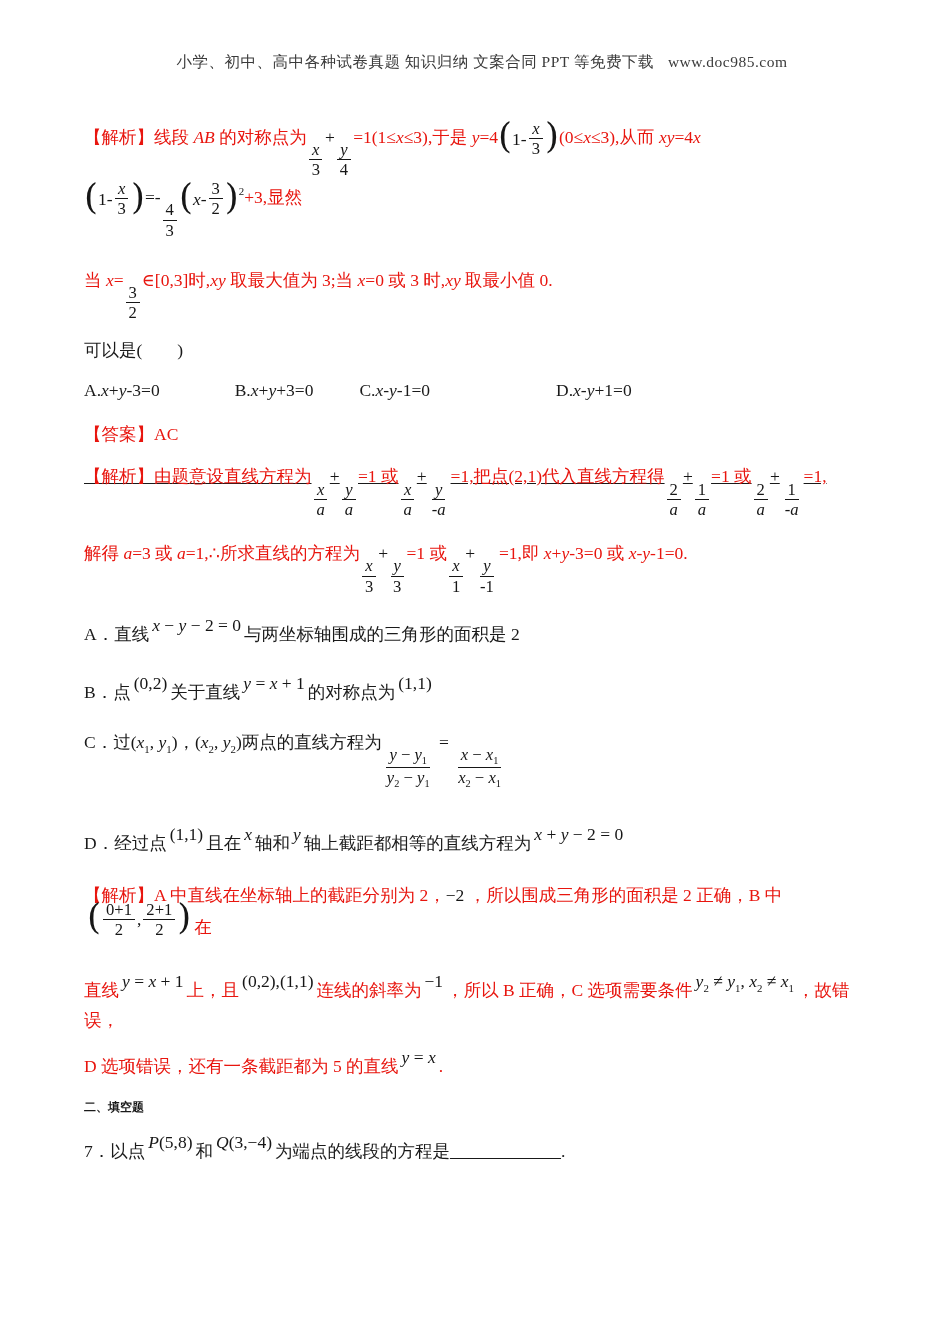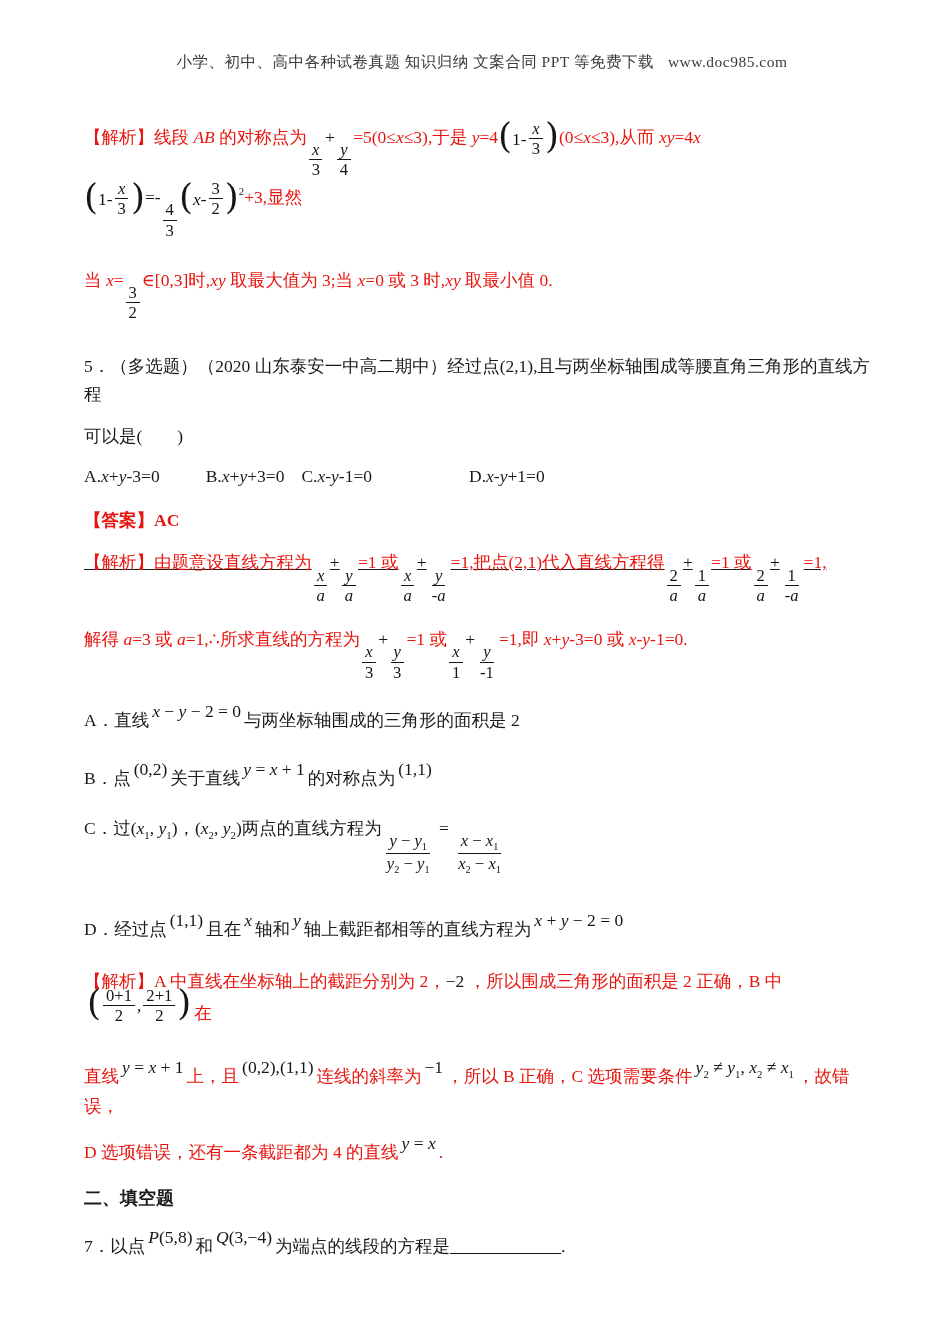--- a/index.html
+++ b/index.html
@@ -45,52 +45,52 @@
   .options .opt{white-space:nowrap;}
   .options .opt:nth-child(2){margin-left:46px;}
   .options .opt:nth-child(3){margin-left:17px;}
   .options .opt:nth-child(4){margin-left:97px;}
 
   
   p[data-name="analysis-4-line-1"]{margin-top:46px;}
   p[data-name="analysis-4-line-2"]{margin-top:26px;}
   p[data-name="question-5-line-1"]{margin-top:30px;}
   p[data-name="question-5-line-2"]{margin-top:14px;}
-  p[data-name="question-5-options"]{margin-top:12px;}
-  p[data-name="answer-5"]{margin-top:16px;font-weight:bold;}
+  p[data-name="question-5-options"]{margin-top:12px;gap:29px;}
+  p[data-name="answer-5"]{margin-top:16px;}
   p[data-name="analysis-5-line-1"]{margin-top:14px;text-decoration:underline;}
   p[data-name="analysis-5-line-2"]{margin-top:20px;}
   p[data-name="question-6"]{margin-top:26px;}
   p[data-name="question-6-option-a"]{margin-top:24px;}
   p[data-name="question-6-option-b"]{margin-top:30px;}
   p[data-name="question-6-option-c"]{margin-top:22px;}
   p[data-name="question-6-option-d"]{margin-top:38px;}
   p[data-name="answer-6"]{margin-top:30px;}
   p[data-name="analysis-6-line-1"]{margin-top:24px;}
   p[data-name="analysis-6-line-2"]{margin-top:28px;}
   p[data-name="analysis-6-line-3"]{margin-top:18px;}
-  p[data-name="section-2-heading"]{margin-top:18px;font-size:18px;}
+  p[data-name="section-2-heading"]{margin-top:18px;font-size:12px;}
   p[data-name="question-7"]{margin-top:20px;}
 </style>
 </head>
 <body>
 
 <div class="page" data-name="document-page">
   <div class="hdr" data-name="page-header">
     <span data-name="header-slogan">小学、初中、高中各种试卷真题 知识归纳 文案合同 PPT 等免费下载</span><span class="url" data-name="header-url">www.doc985.com</span>
   </div>
 
   <div class="body-col" id="doc" data-name="document-body">
       <p class="para" data-name="analysis-4-line-1"><span class="seg red" data-name="text-run">【解析】线段 </span><span class="seg it red" data-name="math-variable">AB</span><span class="seg red" data-name="text-run"> 的对称点为</span><span class="eq" data-name="equation"><span class="frac" data-name="fraction">
             <span class="num" data-name="numerator"><span class="seg it" data-name="math-variable">x</span></span>
             <span class="den" data-name="denominator"><span class="seg" data-name="text-run">3</span></span>
           </span><span class="seg" data-name="text-run">+</span><span class="frac" data-name="fraction">
             <span class="num" data-name="numerator"><span class="seg it" data-name="math-variable">y</span></span>
             <span class="den" data-name="denominator"><span class="seg" data-name="text-run">4</span></span>
-          </span></span><span class="seg red" data-name="text-run">=5(0≤</span><span class="seg it red" data-name="math-variable">x</span><span class="seg red" data-name="text-run">≤3),于是 </span><span class="seg it red" data-name="math-variable">y</span><span class="seg red" data-name="text-run">=4</span><span class="eq" data-name="equation"><span class="pgroup" data-name="paren-group">
+          </span></span><span class="seg red" data-name="text-run">=1(1≤</span><span class="seg it red" data-name="math-variable">x</span><span class="seg red" data-name="text-run">≤3),于是 </span><span class="seg it red" data-name="math-variable">y</span><span class="seg red" data-name="text-run">=4</span><span class="eq" data-name="equation"><span class="pgroup" data-name="paren-group">
             <span class="bp" data-name="left-paren">(</span>
             <span class="seg" data-name="text-run">1-</span>
             <span class="frac" data-name="fraction">
               <span class="num" data-name="numerator"><span class="seg it" data-name="math-variable">x</span></span>
               <span class="den" data-name="denominator"><span class="seg" data-name="text-run">3</span></span>
             </span>
             <span class="bp" data-name="right-paren">)</span>
           </span></span><span class="seg red" data-name="text-run">(0≤</span><span class="seg it red" data-name="math-variable">x</span><span class="seg red" data-name="text-run">≤3),从而 </span><span class="seg it red" data-name="math-variable">xy</span><span class="seg red" data-name="text-run">=4</span><span class="seg it red" data-name="math-variable">x</span><span class="eq" data-name="equation"><span class="pgroup" data-name="paren-group">
             <span class="bp" data-name="left-paren">(</span>
             <span class="seg" data-name="text-run">1-</span>
@@ -109,21 +109,20 @@
             <span class="frac" data-name="fraction">
               <span class="num" data-name="numerator"><span class="seg" data-name="text-run">3</span></span>
               <span class="den" data-name="denominator"><span class="seg" data-name="text-run">2</span></span>
             </span>
             <span class="bp" data-name="right-paren">)</span>
           </span><sup class="sm" data-name="superscript">2</sup></span><span class="seg red" data-name="text-run">+3,显然</span></p>
       <p class="para" data-name="analysis-4-line-2"><span class="seg red" data-name="text-run">当 </span><span class="seg it red" data-name="math-variable">x</span><span class="seg red" data-name="text-run">=</span><span class="eq" data-name="equation"><span class="frac" data-name="fraction">
             <span class="num" data-name="numerator"><span class="seg" data-name="text-run">3</span></span>
             <span class="den" data-name="denominator"><span class="seg" data-name="text-run">2</span></span>
           </span></span><span class="seg red" data-name="text-run">∈[0,3]时,</span><span class="seg it red" data-name="math-variable">xy</span><span class="seg red" data-name="text-run"> 取最大值为 3;当 </span><span class="seg it red" data-name="math-variable">x</span><span class="seg red" data-name="text-run">=0 或 3 时,</span><span class="seg it red" data-name="math-variable">xy</span><span class="seg red" data-name="text-run"> 取最小值 0.</span></p>
-      <p class="para" data-name="question-5-line-1"><span class="seg" data-name="text-run">5．（多选题）（2020 山东泰安一中高二期中）经过点(2,1),且与两坐标轴围成等腰直角三角形的直线方程</span></p>
       <p class="para" data-name="question-5-line-2"><span class="seg" data-name="text-run">可以是(　　)</span></p>
       <p class="para options" data-name="question-5-options">
         <span class="opt" data-name="option-item"><span class="seg" data-name="text-run">A.</span><span class="seg it" data-name="math-variable">x</span><span class="seg" data-name="text-run">+</span><span class="seg it" data-name="math-variable">y</span><span class="seg" data-name="text-run">-3=0</span></span>
         <span class="opt" data-name="option-item"><span class="seg" data-name="text-run">B.</span><span class="seg it" data-name="math-variable">x</span><span class="seg" data-name="text-run">+</span><span class="seg it" data-name="math-variable">y</span><span class="seg" data-name="text-run">+3=0</span></span>
         <span class="opt" data-name="option-item"><span class="seg" data-name="text-run">C.</span><span class="seg it" data-name="math-variable">x</span><span class="seg" data-name="text-run">-</span><span class="seg it" data-name="math-variable">y</span><span class="seg" data-name="text-run">-1=0</span></span>
         <span class="opt" data-name="option-item"><span class="seg" data-name="text-run">D.</span><span class="seg it" data-name="math-variable">x</span><span class="seg" data-name="text-run">-</span><span class="seg it" data-name="math-variable">y</span><span class="seg" data-name="text-run">+1=0</span></span>
       </p>
       <p class="para" data-name="answer-5"><span class="seg red" data-name="text-run">【答案】AC</span></p>
       <p class="para" data-name="analysis-5-line-1"><span class="seg red" data-name="text-run">【解析】由题意设直线方程为</span><span class="eq" data-name="equation"><span class="frac" data-name="fraction">
             <span class="num" data-name="numerator"><span class="seg it" data-name="math-variable">x</span></span>
@@ -180,18 +179,18 @@
               <span class="den" data-name="denominator"><span class="seg" data-name="text-run">2</span></span>
             </span>
             <span class="seg" data-name="text-run">,</span>
             <span class="frac" data-name="fraction">
               <span class="num" data-name="numerator"><span class="seg" data-name="text-run">2+1</span></span>
               <span class="den" data-name="denominator"><span class="seg" data-name="text-run">2</span></span>
             </span>
             <span class="bp" data-name="right-paren">)</span>
           </span></span><span class="seg red" data-name="text-run">在</span></p>
       <p class="para" data-name="analysis-6-line-2"><span class="seg red" data-name="text-run">直线</span><span class="eq up" data-name="equation"><span class="seg it" data-name="math-variable">y</span><span class="seg" data-name="text-run"> = </span><span class="seg it" data-name="math-variable">x</span><span class="seg" data-name="text-run"> + 1</span></span><span class="seg red" data-name="text-run">上，且</span><span class="eq up" data-name="equation"><span class="seg" data-name="text-run">(0,2),(1,1)</span></span><span class="seg red" data-name="text-run">连线的斜率为</span><span class="eq up" data-name="equation"><span class="seg" data-name="text-run">−1</span></span><span class="seg red" data-name="text-run">，所以 B 正确，C 选项需要条件</span><span class="eq up" data-name="equation"><span class="seg it" data-name="math-variable">y</span><sub class="sm" data-name="subscript">2</sub><span class="seg" data-name="text-run"> ≠ </span><span class="seg it" data-name="math-variable">y</span><sub class="sm" data-name="subscript">1</sub><span class="seg" data-name="text-run">, </span><span class="seg it" data-name="math-variable">x</span><sub class="sm" data-name="subscript">2</sub><span class="seg" data-name="text-run"> ≠ </span><span class="seg it" data-name="math-variable">x</span><sub class="sm" data-name="subscript">1</sub></span><span class="seg red" data-name="text-run">，故错误，</span></p>
-      <p class="para" data-name="analysis-6-line-3"><span class="seg red" data-name="text-run">D 选项错误，还有一条截距都为 4 的直线</span><span class="eq up" data-name="equation"><span class="seg it" data-name="math-variable">y</span><span class="seg" data-name="text-run"> = </span><span class="seg it" data-name="math-variable">x</span></span><span class="seg red" data-name="text-run">.</span></p>
+      <p class="para" data-name="analysis-6-line-3"><span class="seg red" data-name="text-run">D 选项错误，还有一条截距都为 5 的直线</span><span class="eq up" data-name="equation"><span class="seg it" data-name="math-variable">y</span><span class="seg" data-name="text-run"> = </span><span class="seg it" data-name="math-variable">x</span></span><span class="seg red" data-name="text-run">.</span></p>
       <p class="para bold" data-name="section-2-heading"><span class="seg" data-name="text-run">二、填空题</span></p>
       <p class="para" data-name="question-7"><span class="seg" data-name="text-run">7．以点</span><span class="eq up" data-name="equation"><span class="seg it" data-name="math-variable">P</span><span class="seg" data-name="text-run">(5,8)</span></span><span class="seg" data-name="text-run">和</span><span class="eq up" data-name="equation"><span class="seg it" data-name="math-variable">Q</span><span class="seg" data-name="text-run">(3,−4)</span></span><span class="seg" data-name="text-run">为端点的线段的方程是</span><span class="blank" data-name="fill-in-blank">____________</span><span class="seg" data-name="text-run">.</span></p>
     </div>
 
 </div>
 
 </body></html>

